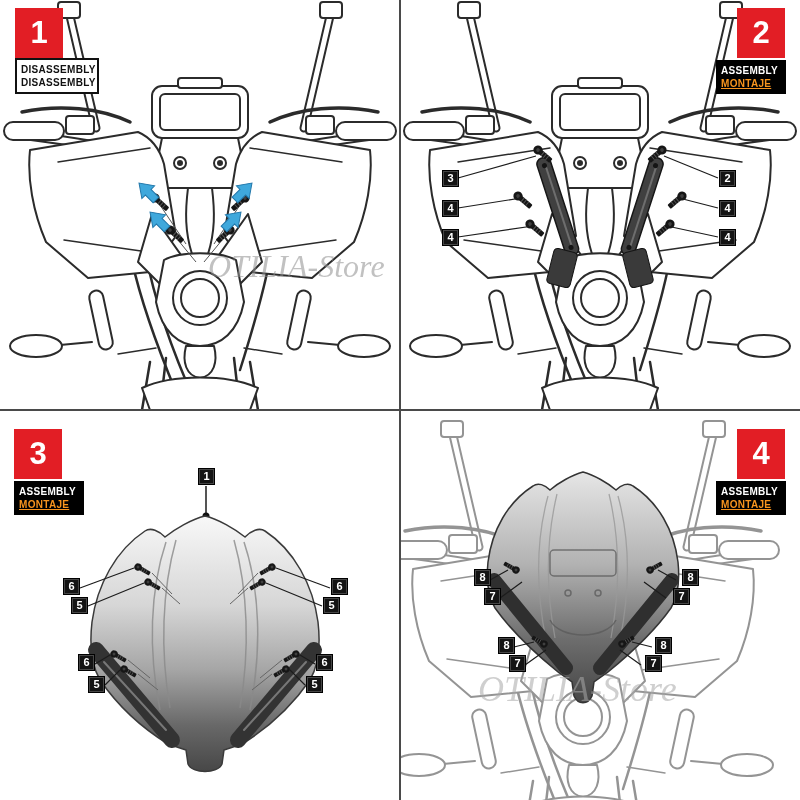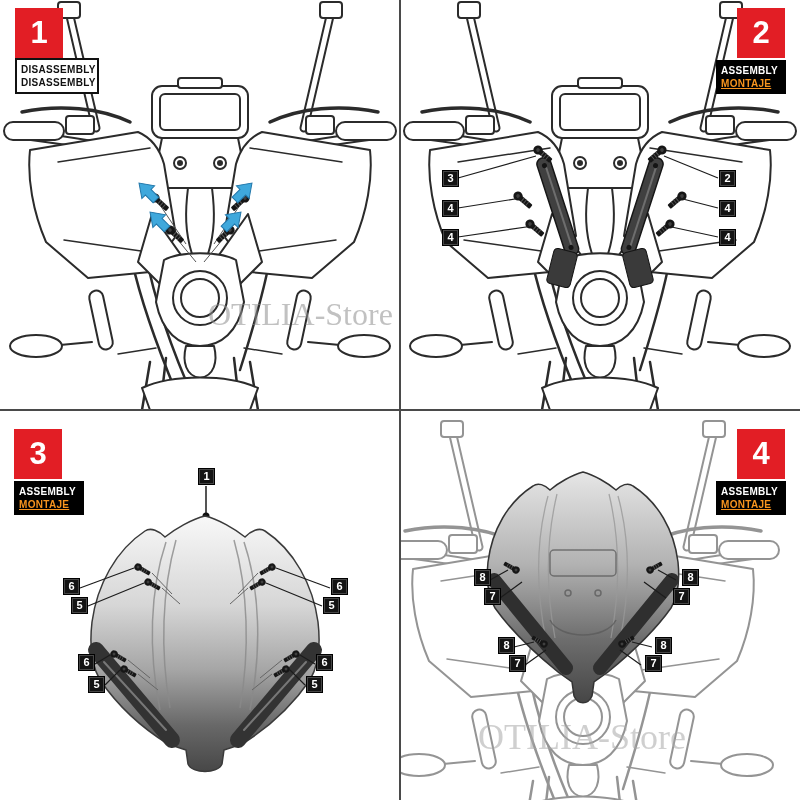--- a/index.html
+++ b/index.html
@@ -12,22 +12,22 @@
          color:#fff;font-weight:bold;font-size:31px;line-height:50px;text-align:center;}
   .lbl{position:absolute;box-sizing:border-box;text-align:left;
        font-weight:bold;font-size:10px;line-height:13px;letter-spacing:.3px;padding:3px 4px;}
   .lbl.light{background:#fff;border:2px solid #111;color:#111;}
   .lbl.dark{background:#000000;border:1px solid #000;color:#fff;}
   .lbl.dark .l2{color:var(--montaje-orange,#F7941E);text-decoration:underline;}
   .lbl span{display:block;}
   .sq{position:absolute;width:17px;height:17px;box-sizing:border-box;background:#141414;
       border:1px solid #000;box-shadow:inset 0 0 0 1px rgba(255,255,255,.22);
       color:#fff;font-weight:bold;font-size:11px;line-height:15px;text-align:center;}
-  .wm{position:absolute;font-family:"Liberation Serif",serif;
-      color:#8f8f8f;opacity:.55;white-space:nowrap;pointer-events:none;margin-top:48px;}
+  .wm{position:absolute;font-family:"Liberation Serif",serif;font-style:italic;
+      color:#8f8f8f;opacity:.55;white-space:nowrap;pointer-events:none;}
 </style>
 </head>
 <body>
 
 <div id="stage">
 
   <svg width="0" height="0" style="position:absolute" aria-hidden="true">
     <defs>
       <g id="bolt">
         <rect x="2" y="-2.6" width="15" height="5.2" rx="1.2" fill="#161616"></rect>

